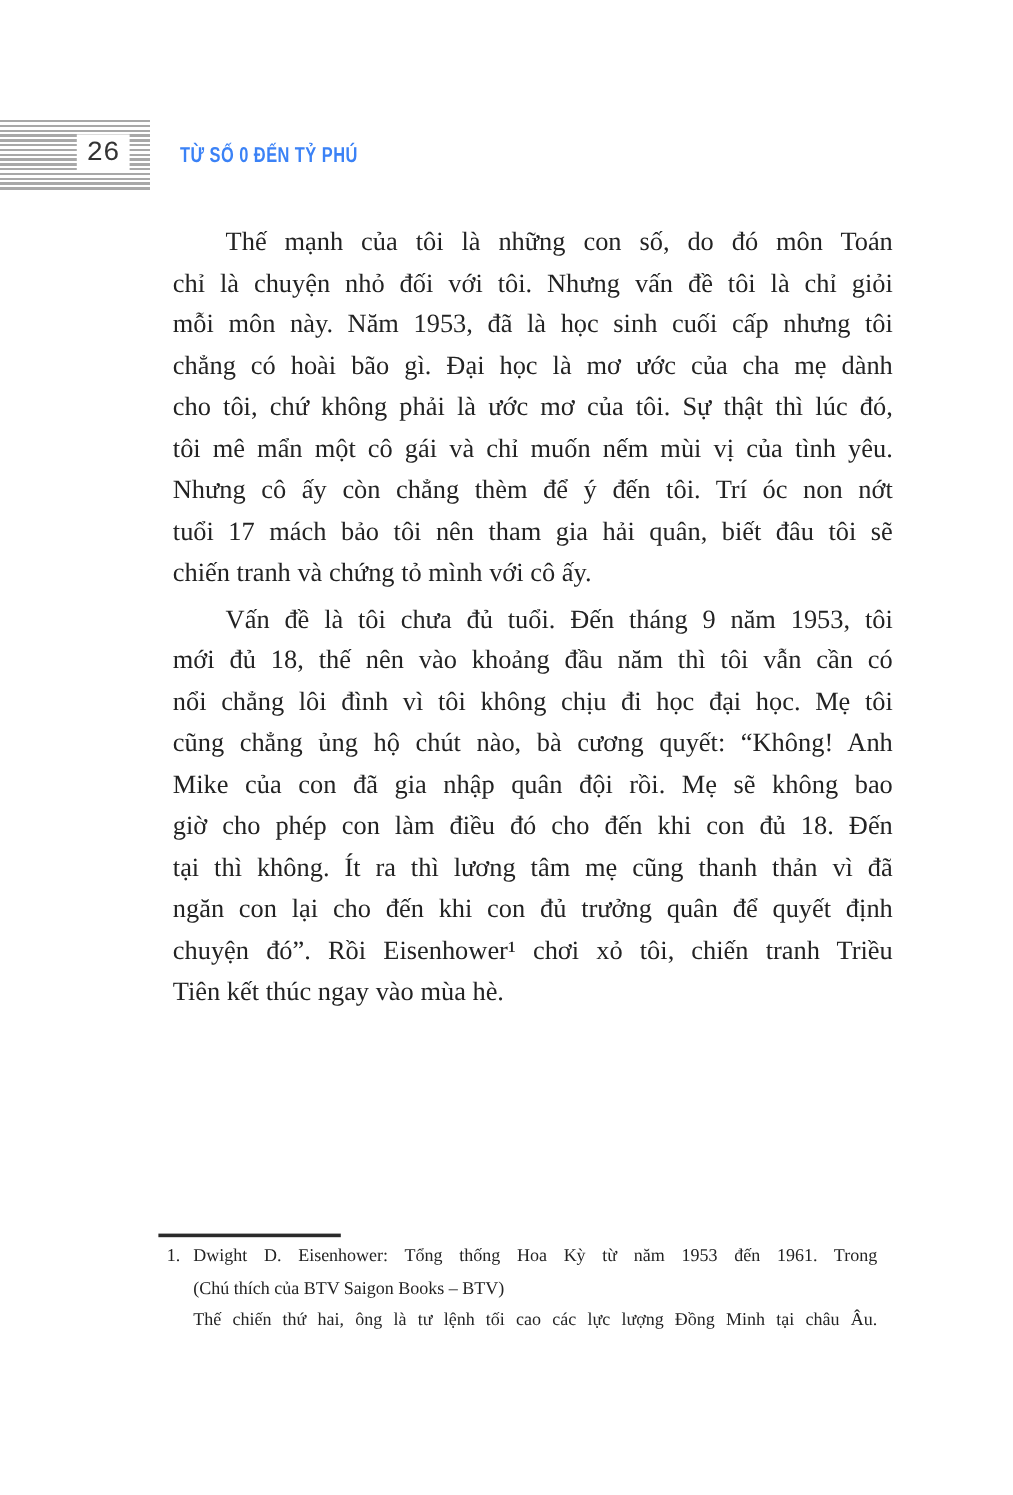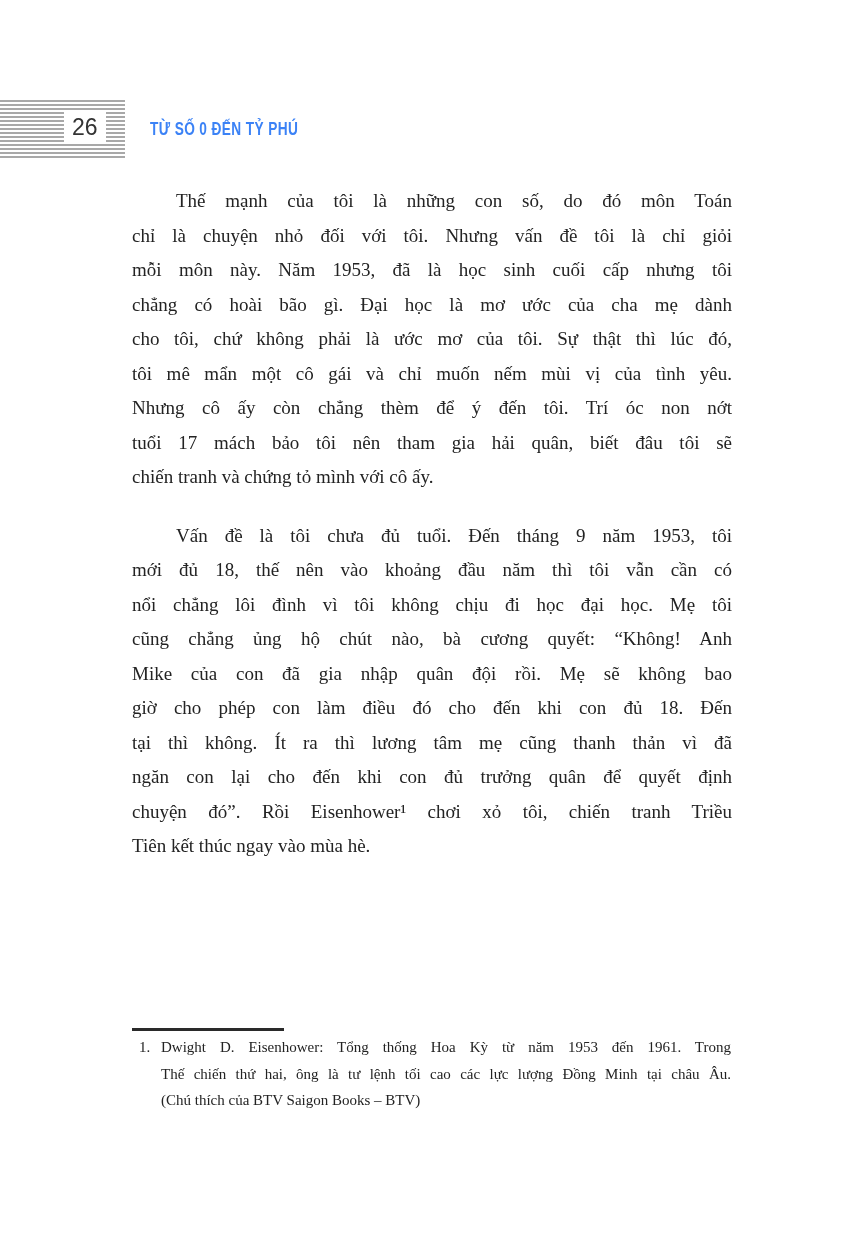--- a/index.html
+++ b/index.html
@@ -13,41 +13,41 @@
   }
   
   .stripe-block{
     position:absolute;left:0;top:100px;width:125px;height:59px;
     background:repeating-linear-gradient(to bottom,#a8a8a8 0,#a8a8a8 2px,#ffffff 2px,#ffffff 4px);
   }
   .page-number{
     position:absolute;left:64px;top:112px;
     background:#ffffff;
     padding:2px 8px;
-    font-family:Liberation Sans, sans-serif;
+    font-family:Liberation Mono, monospace;
     font-size:23px;line-height:26px;color:#333333;
   }
   .running-title{
     position:absolute;left:150px;top:119px;
     font-family:"Liberation Sans","DejaVu Sans",sans-serif;
     font-weight:700;font-size:18px;line-height:20px;color:#3b82f6;
     letter-spacing:0.5px;white-space:nowrap;
   }
   .running-title .squeeze{
     display:inline-block;
     transform:scaleX(0.76);
     transform-origin:left center;
   }
   
   .body-text{
-    position:absolute;left:132px;top:184px;width:600px;
-    font-size:19px;line-height:34.5px;
+    position:absolute;left:144px;top:184px;width:600px;
+    font-size:22px;line-height:34.5px;
   }
   .paragraph{margin:0;}
-  .paragraph + .paragraph{margin-top:24px;}
+  .paragraph + .paragraph{margin-top:4px;}
   .line{
     text-align:justify;
     text-align-last:justify;
     white-space:normal;
   }
   .line.first{text-indent:44px;}
   .line.last{text-align-last:left;}
   
   .footnote-rule{
     position:absolute;left:132px;top:1028px;width:152px;height:2.5px;
@@ -94,15 +94,15 @@
     <div class="line">tại thì không. Ít ra thì lương tâm mẹ cũng thanh thản vì đã</div>
     <div class="line">ngăn con lại cho đến khi con đủ trưởng quân để quyết định</div>
     <div class="line">chuyện đó”. Rồi Eisenhower¹ chơi xỏ tôi, chiến tranh Triều</div>
     <div class="line last">Tiên kết thúc ngay vào mùa hè.</div>
   </div>
 </div>
 
 <div class="footnote-rule"></div>
 <div class="footnote">
   <div class="fn-line"><span class="fn-num">1.</span><span>Dwight D. Eisenhower: Tổng thống Hoa Kỳ từ năm 1953 đến 1961. Trong</span></div>
+  <div class="fn-line cont last">(Chú thích của BTV Saigon Books – BTV)</div>
   <div class="fn-line cont">Thế chiến thứ hai, ông là tư lệnh tối cao các lực lượng Đồng Minh tại châu Âu.</div>
-  <div class="fn-line cont last">(Chú thích của BTV Saigon Books – BTV)</div>
 </div>
 
 </body></html>

